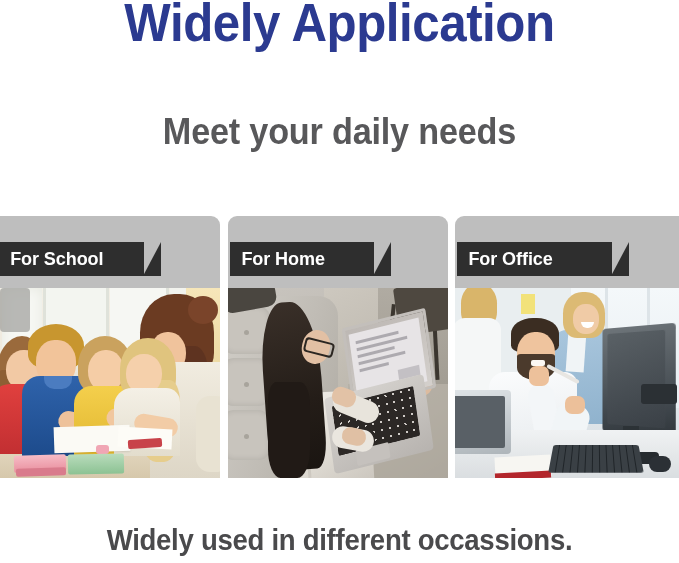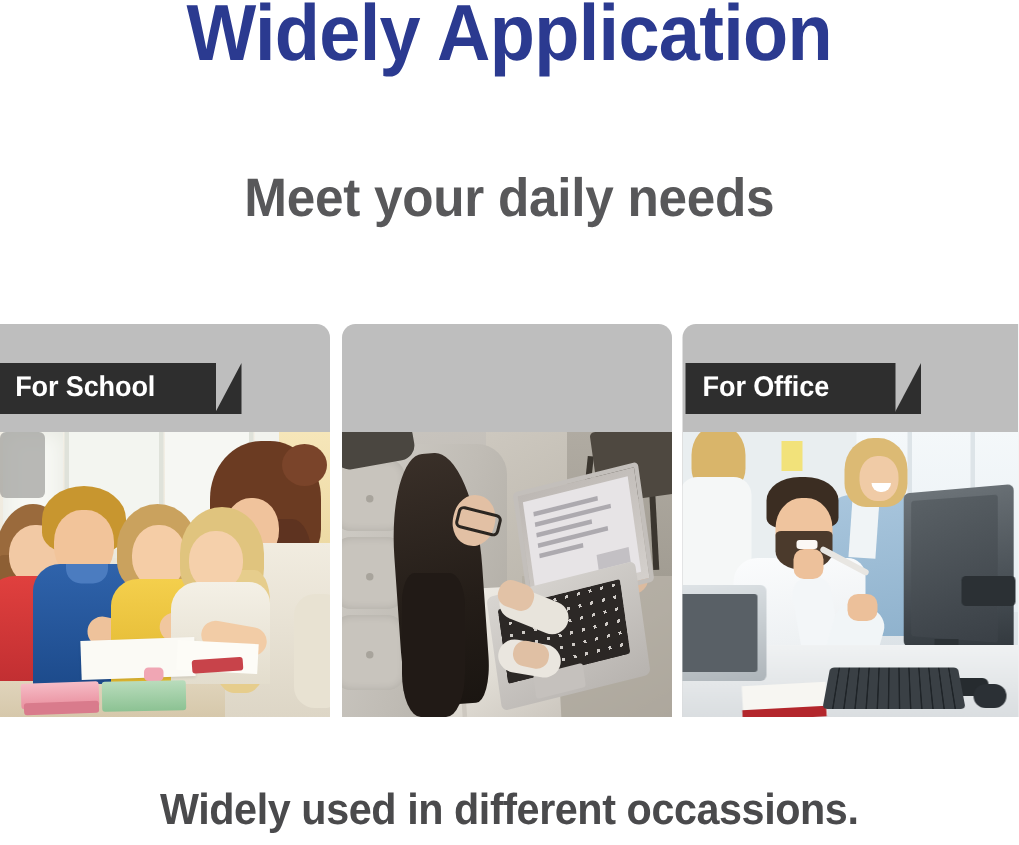--- a/index.html
+++ b/index.html
@@ -63,21 +63,21 @@
   .card.c3{left:455px;width:224px;border-top-right-radius:0;}
 
   .banner{
     position:absolute;top:26px;height:34px;
     background:#2e2e2e;
     display:flex;align-items:center;
     z-index:4;
   }
   .c1 .banner{left:-6px;width:150px;}
   .c2 .banner{left:2px;width:144px;}
-  .c3 .banner{left:2px;width:140px;}
+  .c3 .banner{left:2px;width:155px;}
   .banner::after{
     content:"";position:absolute;right:-17px;top:0;
     width:0;height:0;
     border-style:solid;
     border-width:0 0 34px 18px;
     border-color:transparent transparent #2e2e2e transparent;
   }
   .banner-label{
     color:#ffffff;font-weight:bold;font-size:19px;
     padding-left:12px;letter-spacing:-0.1px;
@@ -323,20 +323,23 @@
           <div class="sc-bk-red"></div>
           <div class="sc-eraser"></div>
           <div class="sc-bk-pink"></div>
           <div class="sc-bk-pink2"></div>
           <div class="sc-bk-green"></div>
         </div>
       </div>
     </div>
 
     <div class="card c2">
+      <div class="banner">
+        <span class="banner-label">For Home</span>
+      </div>
       <div class="photo">
         <div class="ph-home">
           <div class="hm-rug"></div>
           <div class="hm-floor"></div>
           <div class="hm-rug2"></div>
           <div class="hm-tableleg"></div>
           <div class="hm-tableleg2"></div>
           <div class="hm-table"></div>
 
           <div class="hm-sofa"></div>

